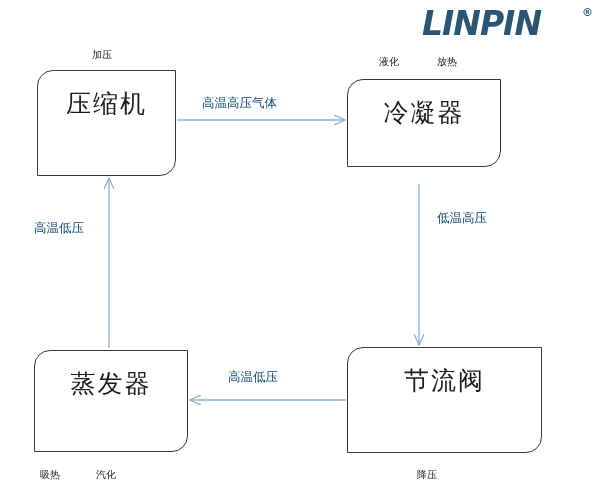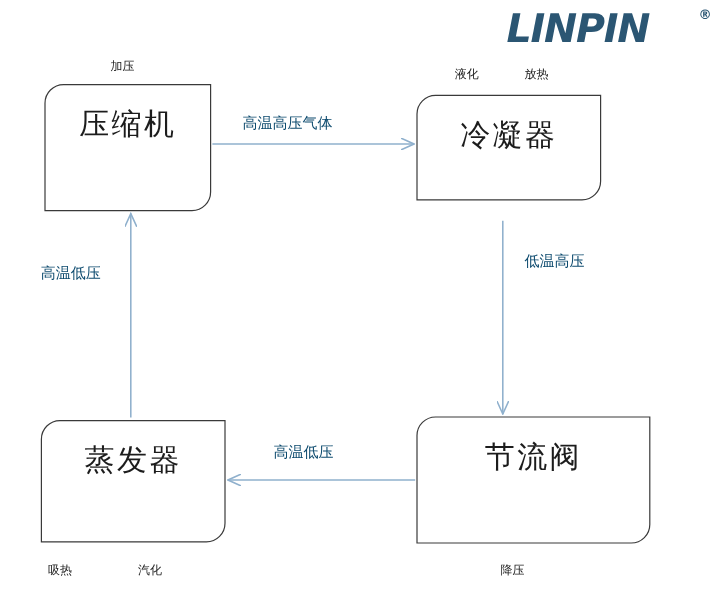--- a/index.html
+++ b/index.html
@@ -82,21 +82,21 @@
     position: absolute;
     font-size: 10px;
     color: #1c1c1c;
     white-space: nowrap;
     font-family: "DejaVu Sans", "Liberation Sans", sans-serif;
   }
   #cap-compressor-top { left: 92px;  top: 48px; }
   #cap-condenser-a    { left: 379px; top: 55px; }
   #cap-condenser-b    { left: 437px; top: 55px; }
   #cap-evaporator-a   { left: 40px;  top: 468px; }
-  #cap-evaporator-b   { left: 115px; top: 468px; }
+  #cap-evaporator-b   { left: 96px; top: 468px; }
   #cap-throttle-bot   { left: 417px; top: 468px; text-align: center; }
 
   
   .edge-label {
     position: absolute;
     font-size: 12.5px;
     color: #0c4a6e;
     white-space: nowrap;
     font-family: Liberation Sans, sans-serif;
   }

